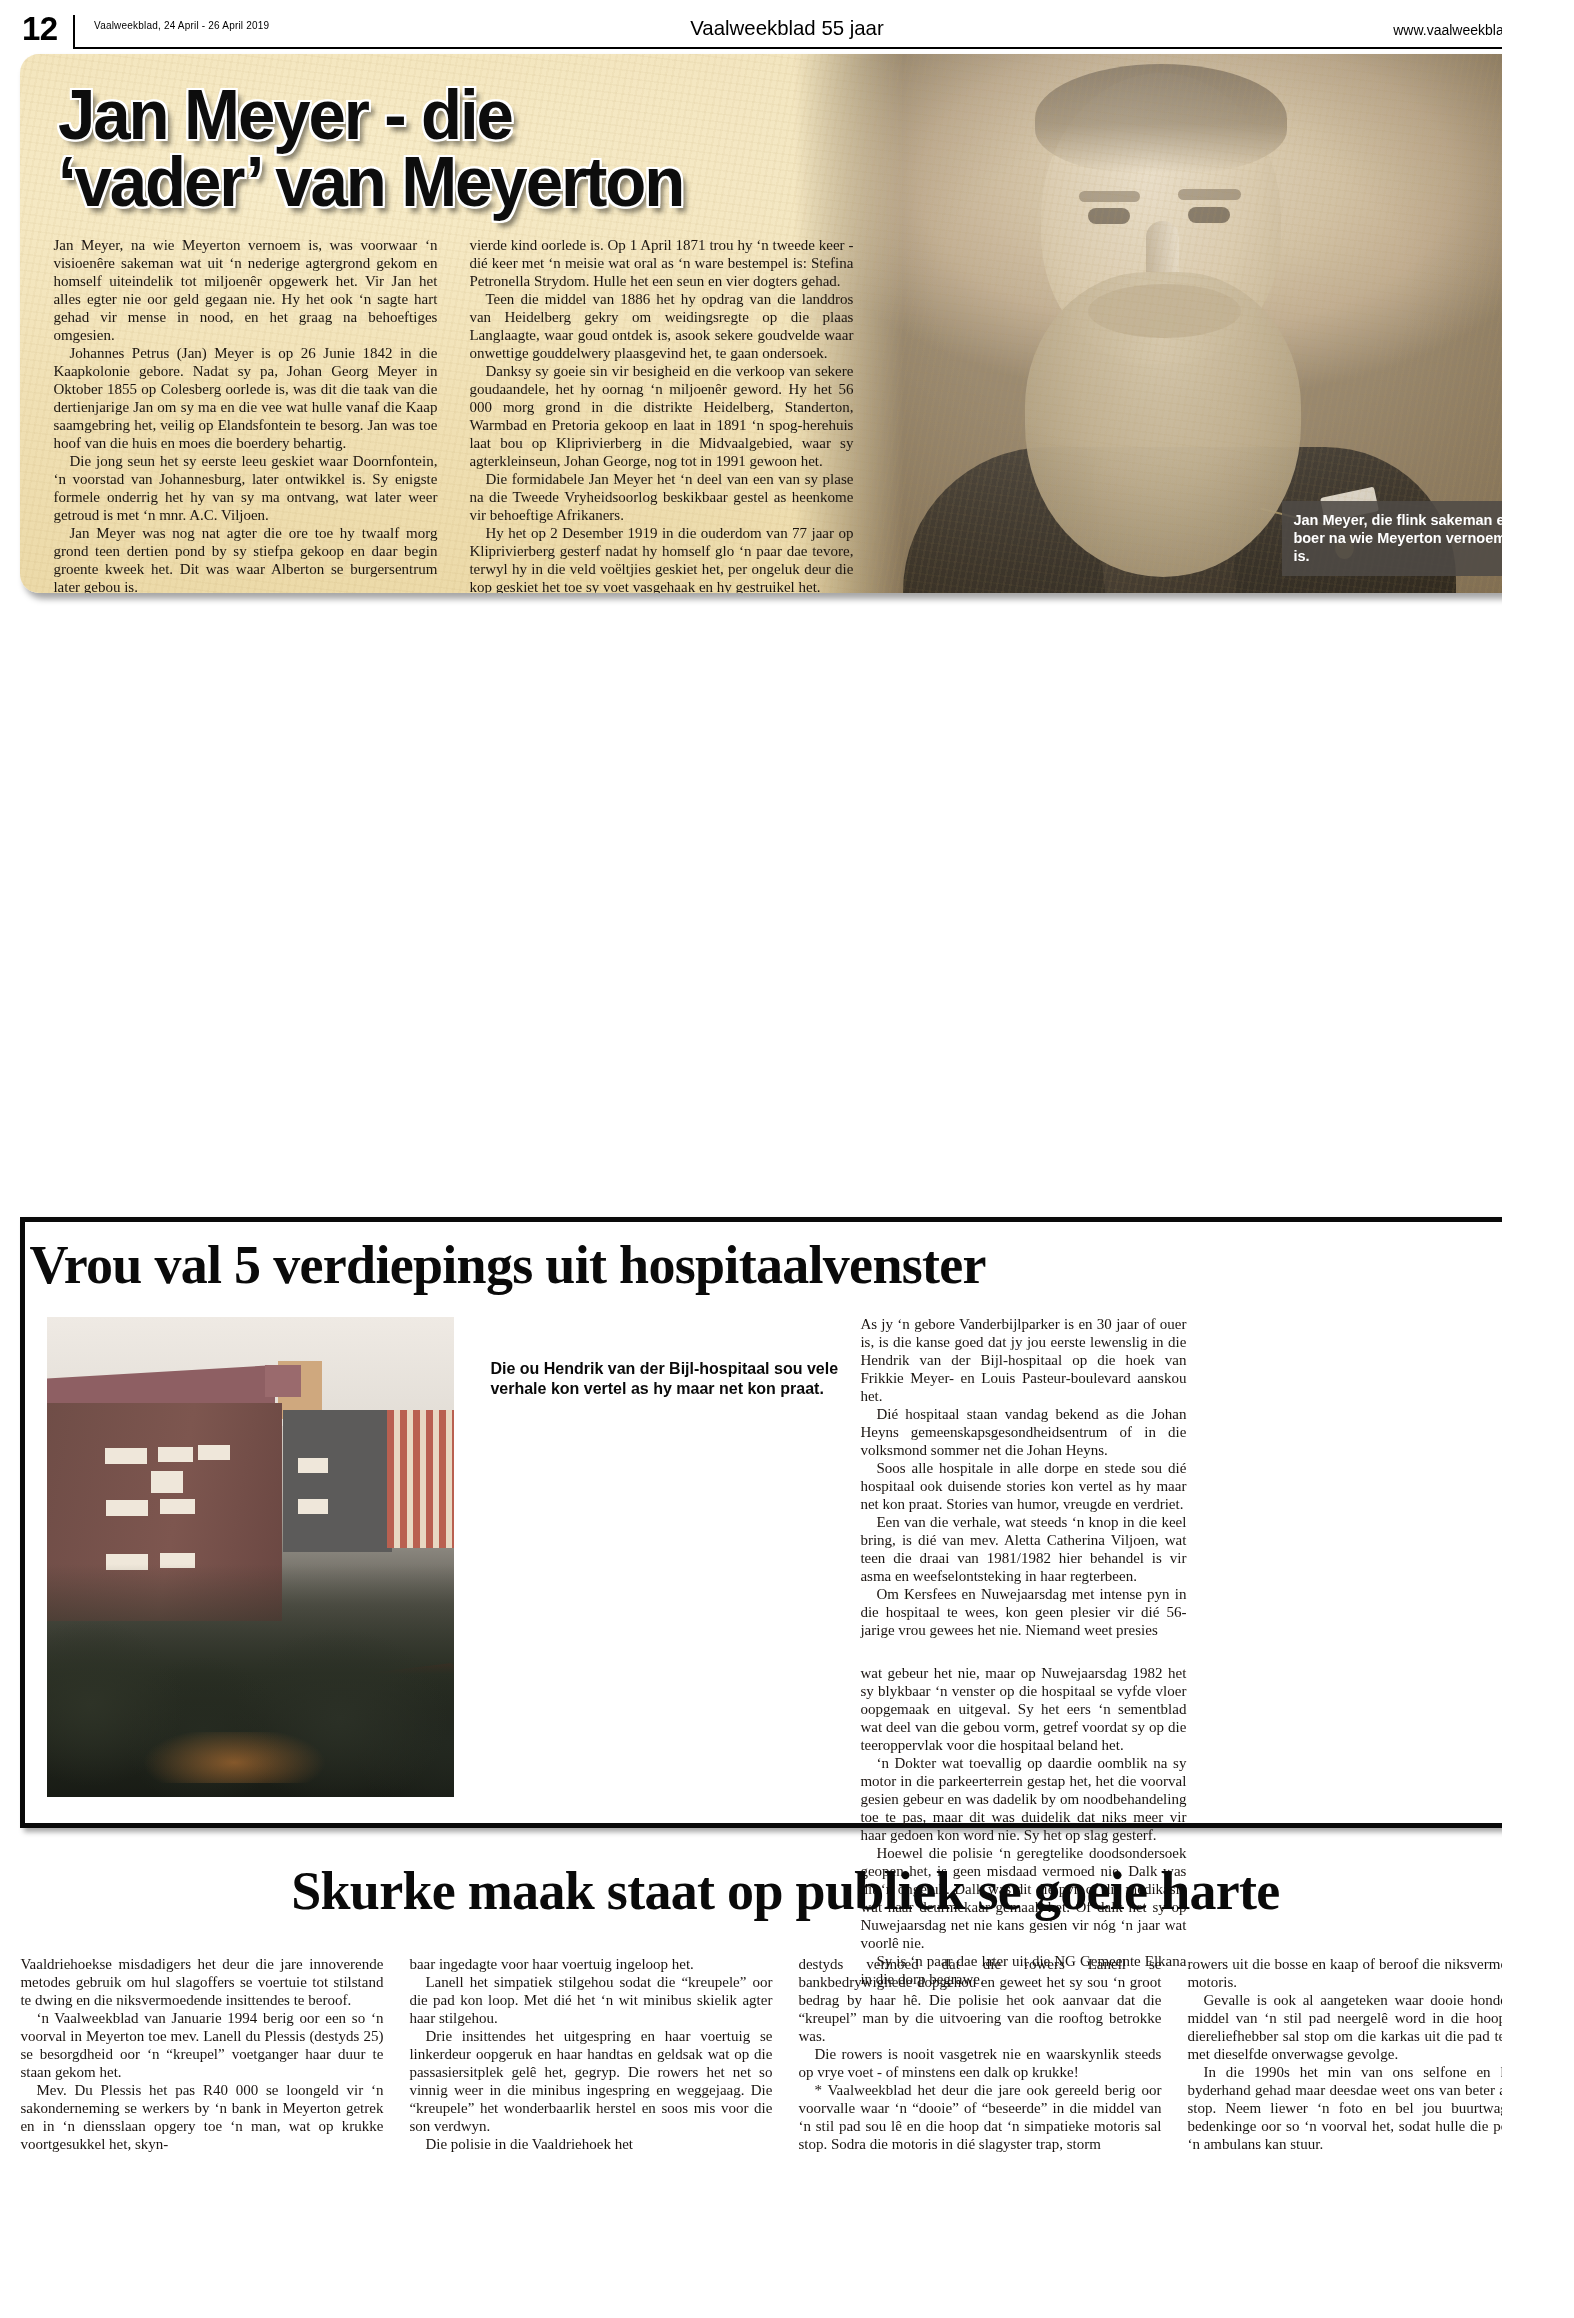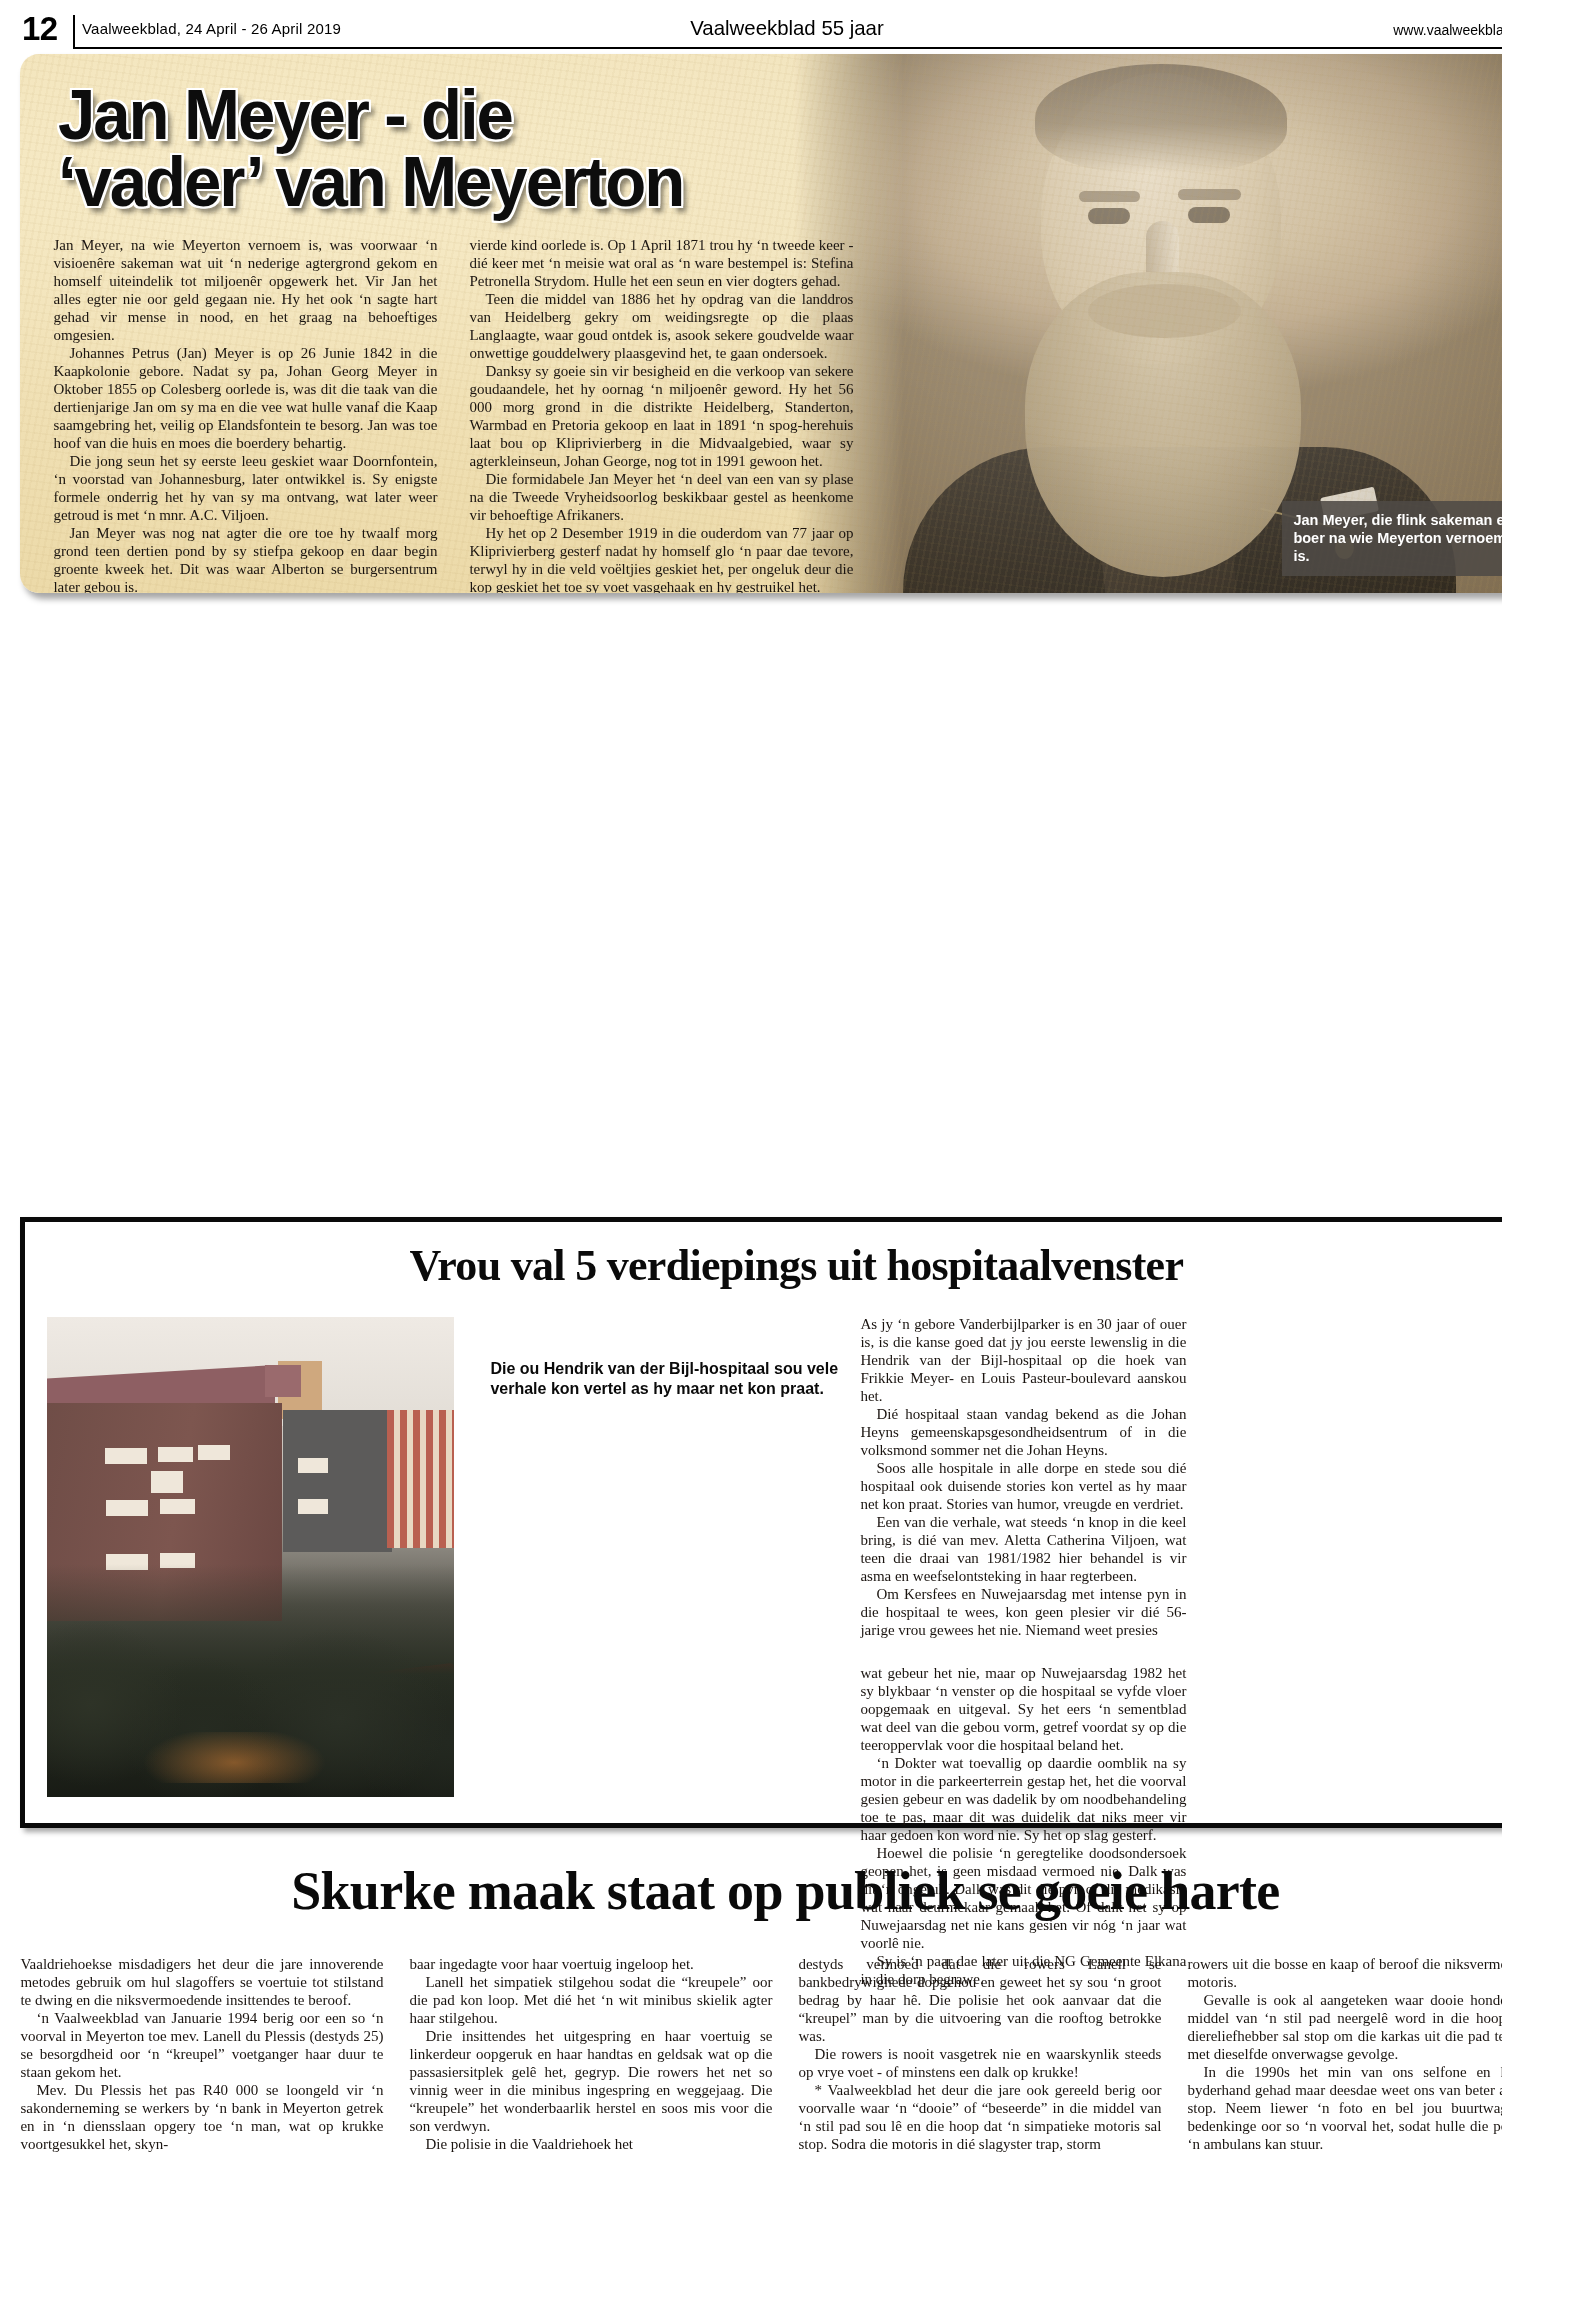--- a/index.html
+++ b/index.html
@@ -15,22 +15,22 @@
   .masthead{position:absolute;left:22px;top:13px;width:1530px;height:35px;}
   .pagenum{
     position:absolute;left:0;top:-1.5px;font-family:"Liberation Sans",sans-serif;
     font-size:33px;font-weight:700;letter-spacing:-0.7px;color:#000;line-height:33px;
   }
   .mast-rule{
     position:absolute;left:51px;top:1.5px;width:1480px;height:32px;
     border-left:2.2px solid #000;border-bottom:2.2px solid #000;
   }
   .mast-left{
-    position:absolute;left:60px;top:7.3px;font-family:"Liberation Sans",sans-serif;
-    font-size:15px;font-weight:400;letter-spacing:0.2px;color:#000;
+    position:absolute;left:72px;top:7.3px;font-family:"Liberation Sans",sans-serif;
+    font-size:10px;font-weight:400;letter-spacing:0.2px;color:#000;
   }
   .mast-center{
     position:absolute;left:0;top:4.4px;width:1530px;text-align:center;
     font-family:"Liberation Sans",sans-serif;font-size:20.4px;font-weight:400;color:#000;
   }
   .mast-right{
     position:absolute;right:10.2px;top:8.7px;font-family:"Liberation Sans",sans-serif;
     font-size:14px;font-weight:400;color:#000;
   }
 
@@ -112,22 +112,22 @@
     font-family:"Liberation Sans",sans-serif;font-weight:700;font-size:14.5px;line-height:18px;color:#fff;
   }
 
   
   .boxed{
     position:absolute;left:20.4px;top:1217px;width:1530px;height:611px;
     border:5.1px solid #0a0a0a;background:#fff;box-shadow:3.6px 4.4px 5.1px rgba(0,0,0,.35);
     box-sizing:border-box;
   }
   .hl2{
-    position:absolute;left:11px;top:14.5px;width:100%;text-align:center;
-    font-family:"Liberation Serif",serif;font-weight:700;font-size:44px;line-height:57px;
+    position:absolute;left:4px;top:14.5px;width:100%;
+    font-family:"Liberation Serif",serif;font-weight:700;font-size:54px;line-height:57px;
     letter-spacing:-0.7px;color:#0a0a0a;
   }
   .hosp-photo{
     position:absolute;left:22px;top:95px;width:407px;height:480px;overflow:hidden;
     background:linear-gradient(180deg,#e7e2dc 0%, #ddd7d0 18%, #b8b2ab 36%, #5d5b52 60%, #2d2e27 100%);
   }
   .hp-sky{position:absolute;left:0;top:0;width:100%;height:109px;
     background:linear-gradient(180deg,#efeae4,#e2ddd6);}
   .hp-roof{position:absolute;left:-5.8px;top:55px;width:233px;height:41px;background:#8e5f63;transform:skewY(-3.4deg);}
   .hp-roof2{position:absolute;left:218px;top:48px;width:36px;height:32px;background:#9a6a6d;}

